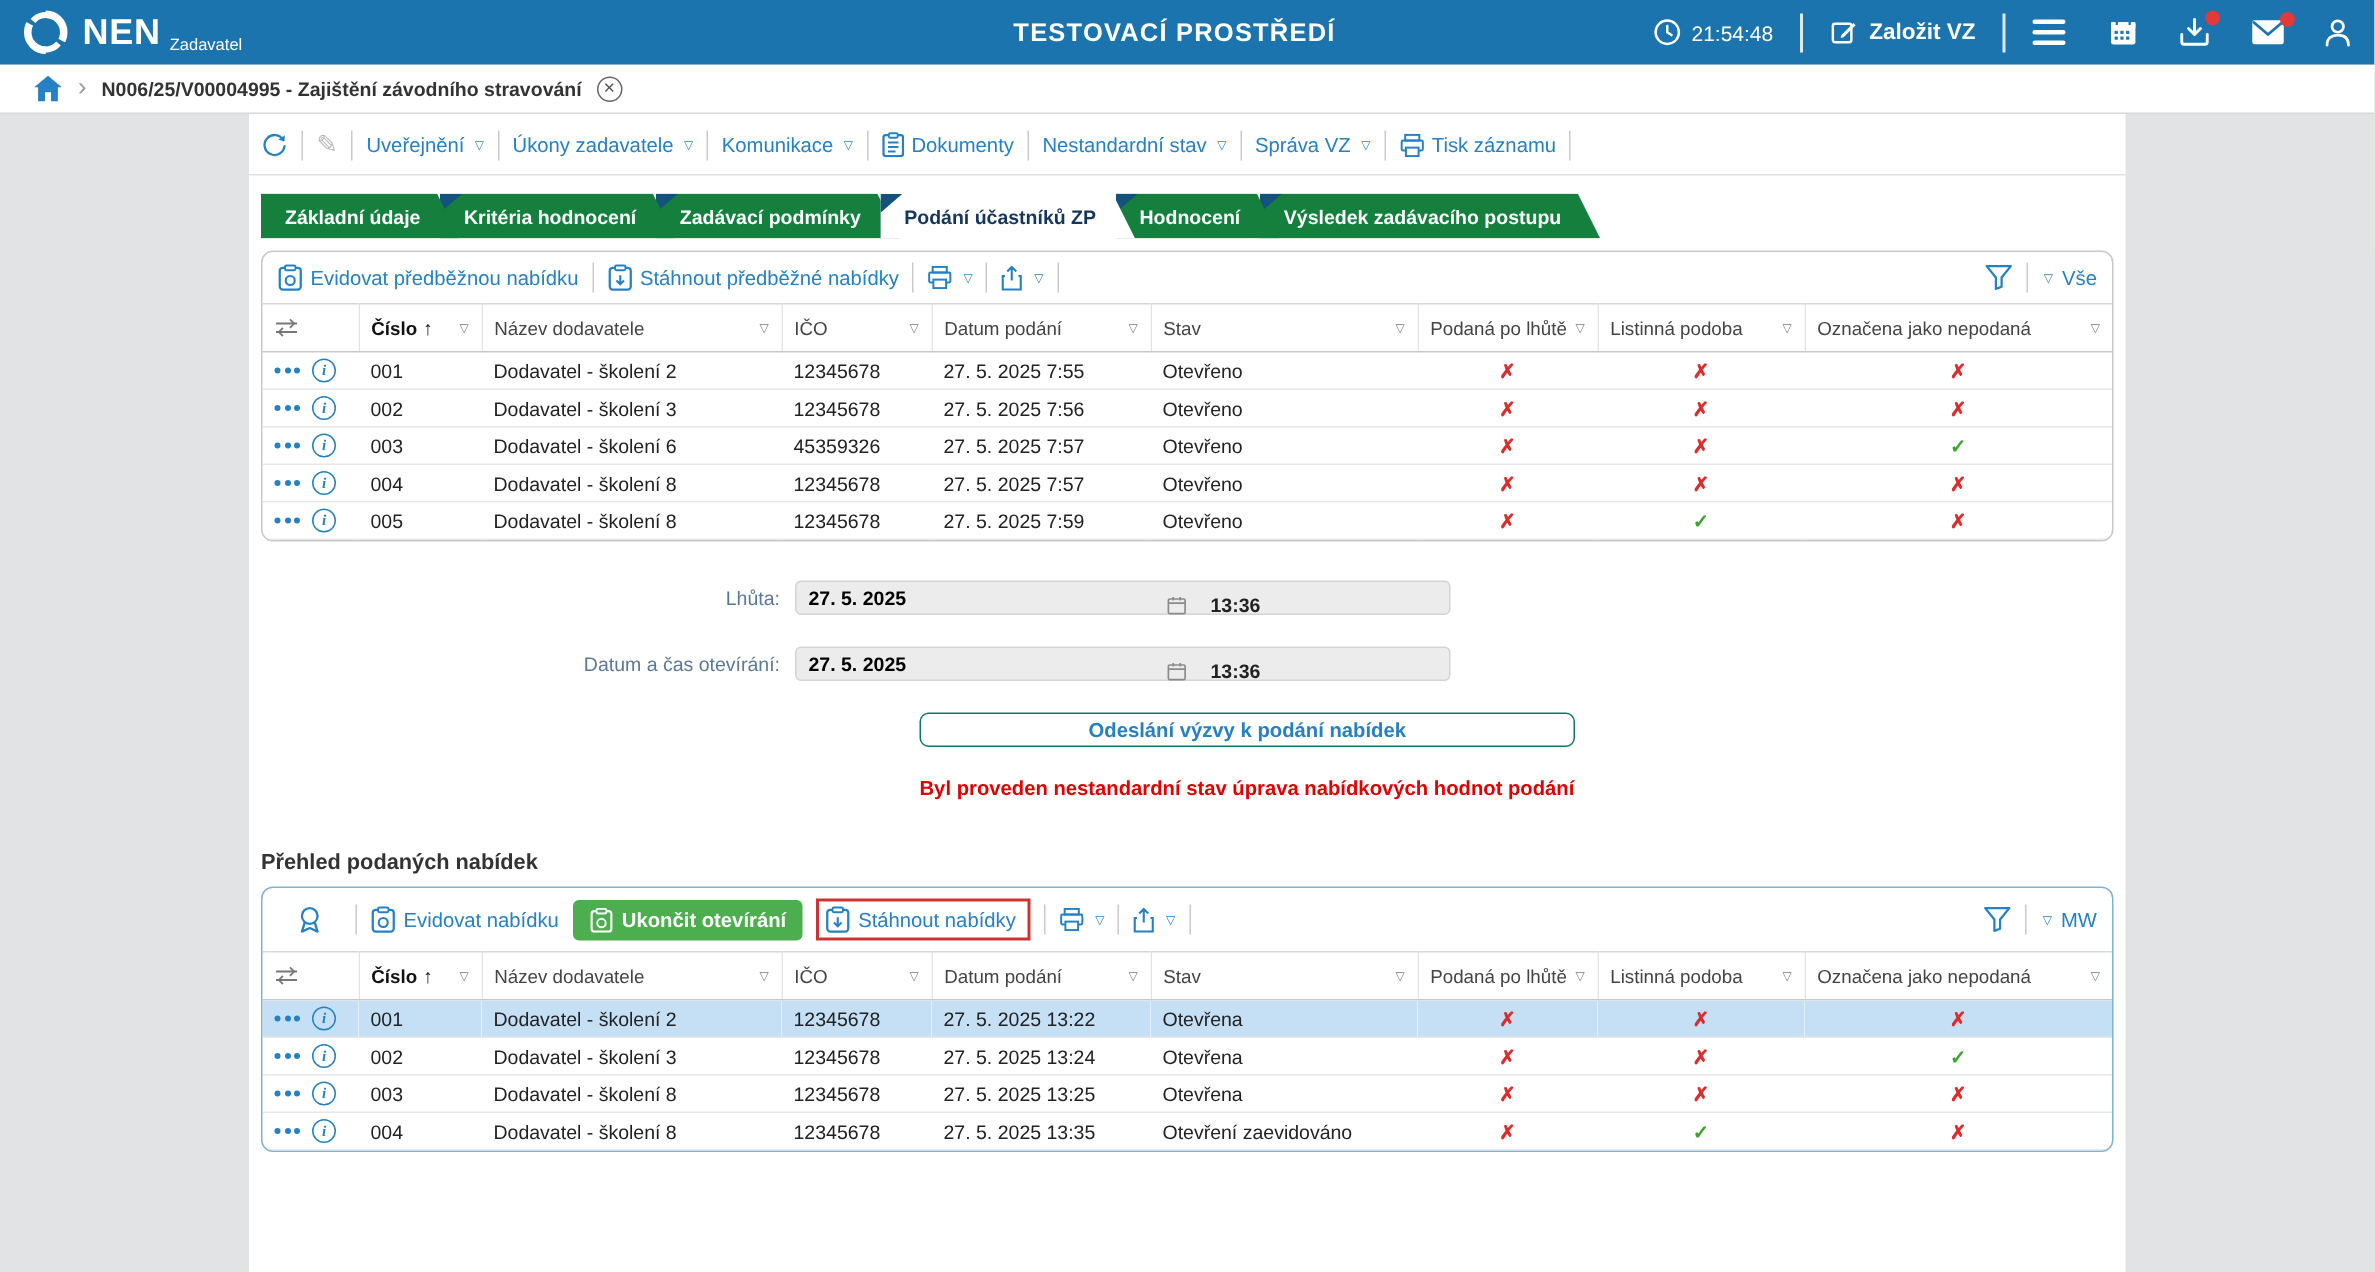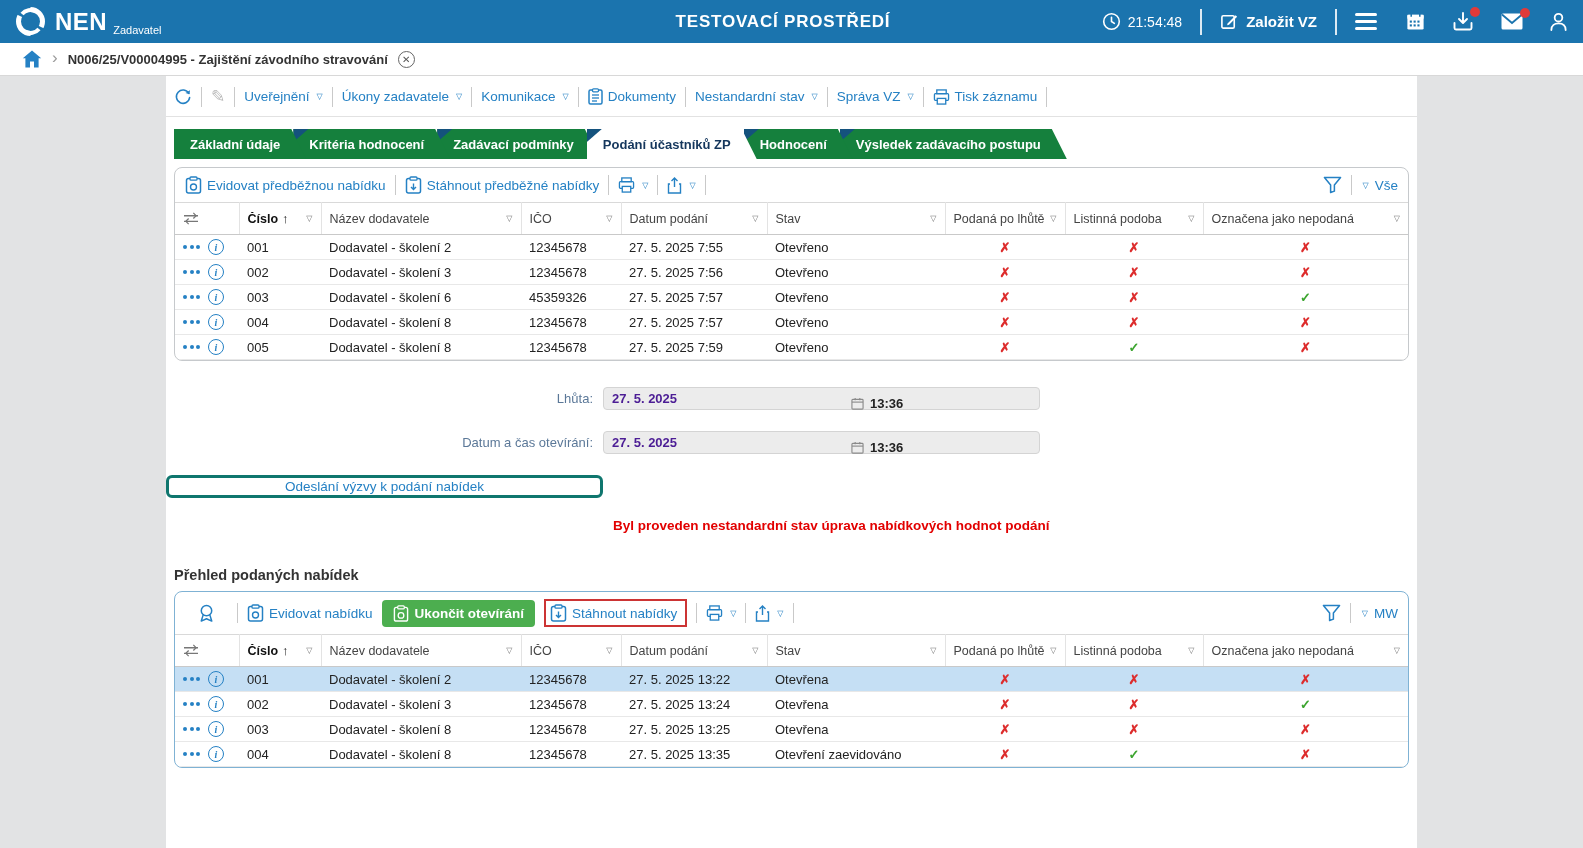--- a/index.html
+++ b/index.html
@@ -74,26 +74,26 @@
   .mark-check { color:#3ca52f; font-weight:bold; font-size:13px; }
   .row-actions { display:flex; align-items:center; gap:8px; }
   .dots { display:flex; gap:2.5px; cursor:pointer; }
   .dots i { width:4px; height:4px; border-radius:50%; background:#2581c4; }
   .info-icon { width:16px; height:16px; border:1.5px solid #2581c4; border-radius:50%; color:#2581c4; font-size:10px; font-style:italic; font-weight:bold; display:flex; align-items:center; justify-content:center; cursor:pointer; font-family:"Liberation Serif", serif; }
 
   
   .section-head { margin:42px 8px 0 8px; font-size:15px; font-weight:bold; color:#333; padding-bottom:8px; border-bottom:3px solid #2273aa; }
   .form-area { padding-top:26px; }
   .form-row { display:flex; align-items:center; margin-bottom:21px; }
-  .form-label { width:437px; text-align:right; padding-right:10px; font-size:13px; color:#5b7898; }
+  .form-label { width:364px; text-align:right; padding-right:10px; font-size:13px; color:#5b7898; }
   .dt-field { width:437px; height:23px; background:#ececec; border:1px solid #d4d4d4; border-radius:4px; display:flex; align-items:center; padding:0 8px; }
-  .dt-date { font-size:13px; font-weight:bold; color:#4c1d95; flex:1; }
-  .dt-time-wrap { display:flex; align-items:center; gap:6px; width:180px;margin-top:10px; }
+  .dt-date { font-size:13px; font-weight:bold; color:#000000; flex:1; }
+  .dt-time-wrap { display:flex; align-items:center; gap:16px; width:180px;margin-top:10px; }
   .dt-time { font-size:13px; font-weight:bold; color:#222; }
-  .send-btn { width:437px; height:23px; background:#fff; border:3px solid #0f766e; border-radius:6px; color:#2581c4; font-size:13.5px; display:flex; align-items:center; justify-content:center; cursor:pointer; margin-top:10px; }
+  .send-btn { margin-left:447px; width:437px; height:23px; background:#fff; border:1px solid #0f766e; border-radius:6px; color:#2581c4; font-size:13.5px; display:flex; align-items:center; justify-content:center; cursor:pointer; margin-top:10px;font-weight:bold; }
   .warn-text { margin-left:447px; margin-top:20px; font-size:13.5px; font-weight:bold; color:#e20000; }
   .subsection-head { margin:34px 8px 6px 8px; font-size:14.5px; font-weight:bold; color:#333; }
 
   svg { display:block; }
 </style>
 </head>
 <body>
 
 <div class="top-header">
   <div class="logo-wrap">

